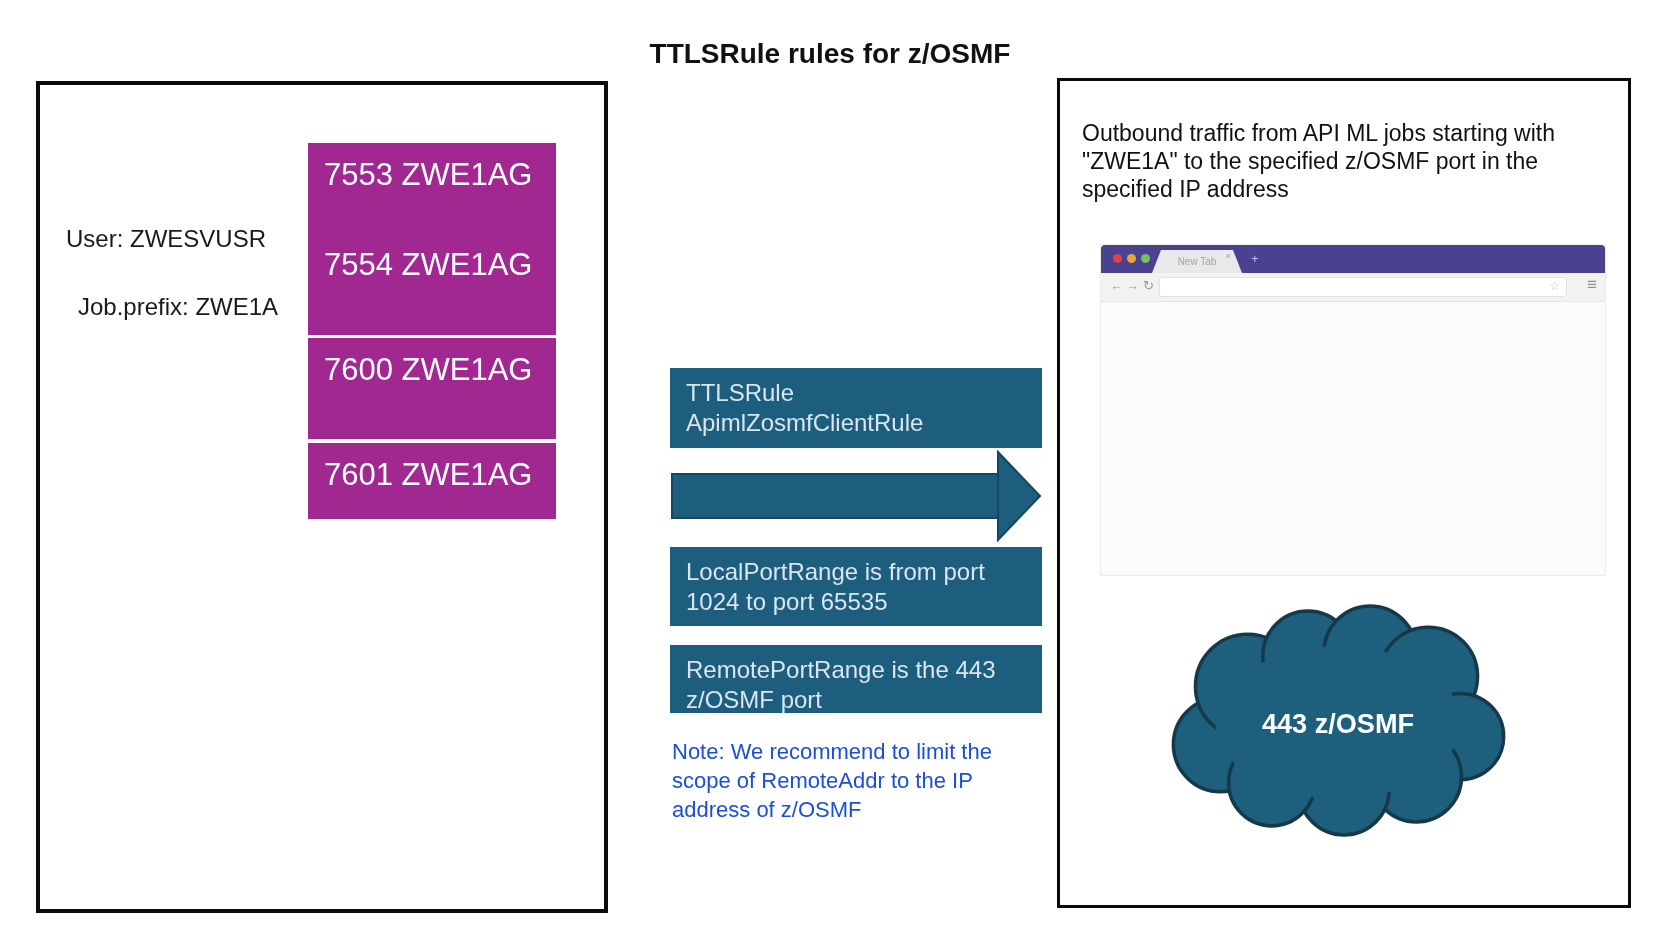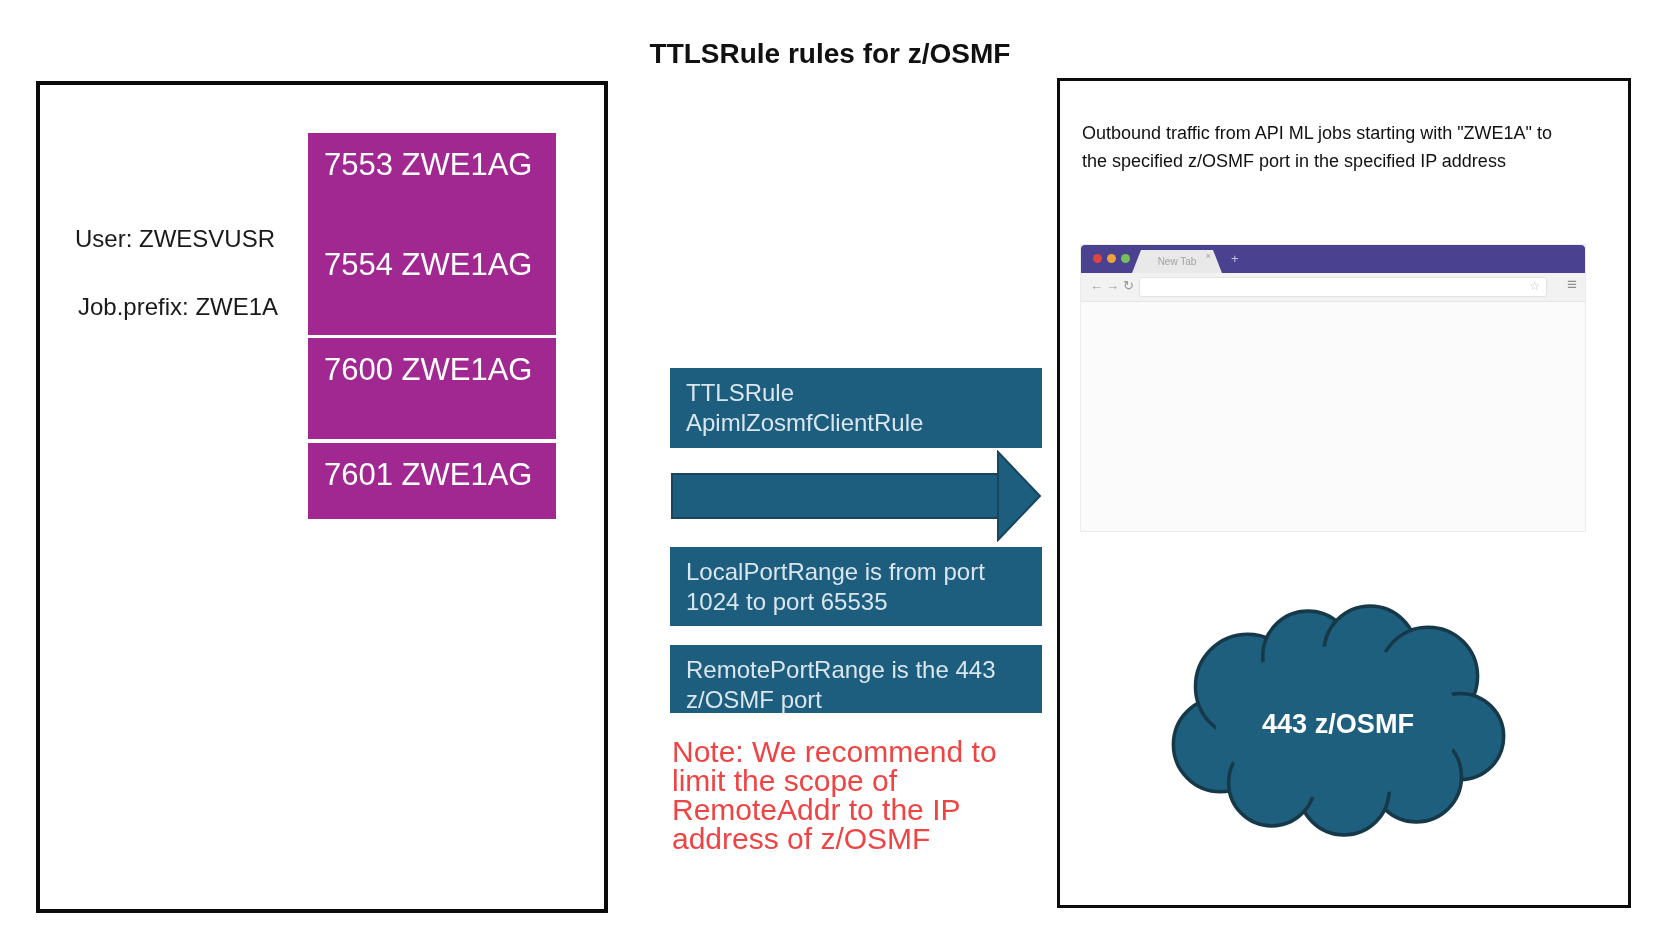--- a/index.html
+++ b/index.html
@@ -5,44 +5,44 @@
   html,body{margin:0;padding:0;background:#ffffff;}
   body{font-family:"Liberation Sans","DejaVu Sans",sans-serif;}
   .canvas{position:relative;width:1672px;height:937px;background:#ffffff;overflow:hidden;}
 
   .title{position:absolute;left:550px;top:38px;width:560px;text-align:center;
          font-size:28px;font-weight:bold;color:#111;}
 
   
   .left-box{position:absolute;left:36px;top:81px;width:572px;height:832px;
             border:4px solid #0b0b0b;box-sizing:border-box;background:#fff;}
-  .user-label{position:absolute;left:26px;top:140px;font-size:24px;color:#1a1a1a;margin-left:9px;}
+  .user-label{position:absolute;left:26px;top:140px;font-size:24px;color:#1a1a1a;}
   .jobprefix-label{position:absolute;left:26px;top:208px;font-size:24px;color:#1a1a1a;margin-left:12px;}
   .port-box{position:absolute;left:268px;width:248px;background:#A12891;color:#fff;
             font-size:31px;padding:14px 0 0 16px;box-sizing:border-box;}
-  .pb1{top:48px;height:101px}.pb2{top:148px;height:102px}
+  .pb1{top:58px;height:101px}.pb2{top:148px;height:102px}
   .pb3{top:253px;height:101px}.pb4{top:358px;height:76px}
 
   
   .rule-box{position:absolute;left:670px;width:372px;background:#1D5D7D;color:#D9E6EE;
             font-size:24px;line-height:30px;padding:10px 16px;box-sizing:border-box;}
   .ttls{top:368px;height:80px}
   .local{top:547px;height:79px}
   .remote{top:645px;height:68px}
   .arrow{position:absolute;left:670px;top:450px;width:372px;height:92px;}
-  .note{position:absolute;left:672px;top:737px;width:356px;font-size:30px;
-        line-height:29px;color:#ef4444;}
+  .note{position:absolute;left:672px;top:737px;width:356px;font-size:22px;
+        line-height:29px;color:#1d4ed8;}
 
   
   .right-box{position:absolute;left:1057px;top:78px;width:574px;height:830px;
              border:3px solid #0b0b0b;box-sizing:border-box;background:#fff;}
-  .desc{position:absolute;left:22px;top:38px;width:484px;font-size:18px;
+  .desc{position:absolute;left:22px;top:38px;width:484px;font-size:23px;
         line-height:28px;color:#111;}
 
-  .browser{position:absolute;left:20px;top:163px;width:506px;height:288px;
+  .browser{position:absolute;left:40px;top:163px;width:506px;height:332px;
            background:#FBFBFB;border:1px solid #ECECEC;box-sizing:border-box;padding-left:36px;}
   .bbar{position:absolute;top:0;left:0;right:0;height:28px;background:#4A4191;
         border-radius:4px 4px 0 0;}
   .dot{position:absolute;top:9px;width:9px;height:9px;border-radius:50%;}
   .dot.red{left:12px;background:#DF453C}
   .dot.yellow{left:26px;background:#EFA33B}
   .dot.green{left:40px;background:#77C15A}
   .tab{position:absolute;left:51px;top:5px;width:90px;height:23px;background:#E9E9E9;
        clip-path:polygon(9px 0, calc(100% - 9px) 0, 100% 100%, 0 100%);
        color:#A3A3A3;font-size:10px;line-height:23px;text-align:center;}

